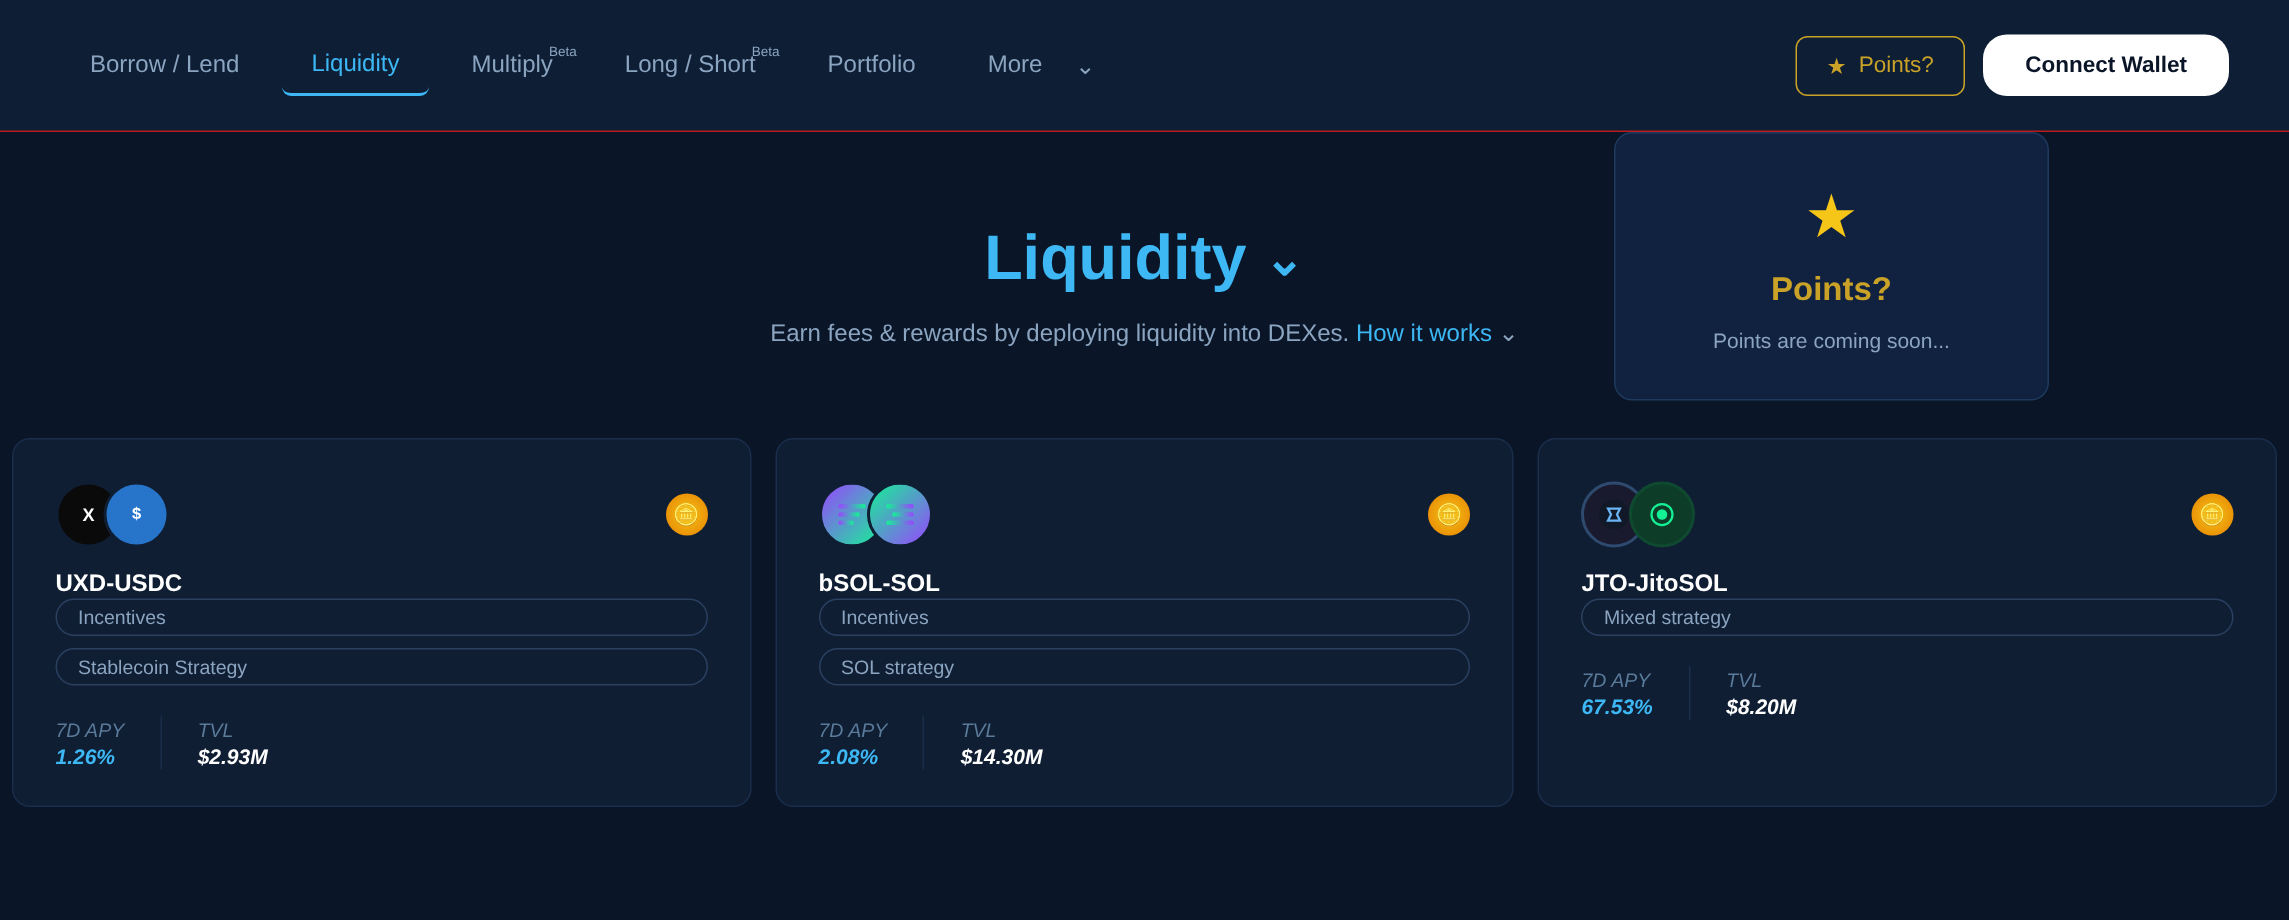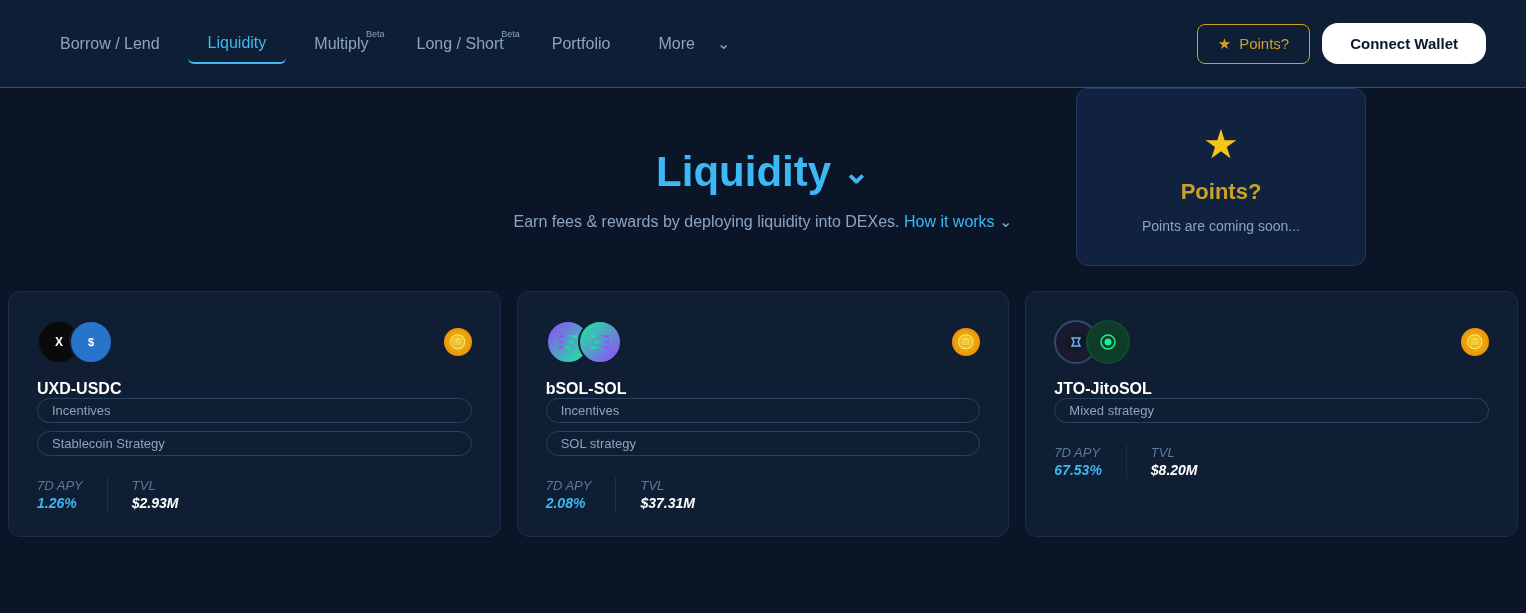--- a/index.html
+++ b/index.html
@@ -412,21 +412,21 @@
       <span class="tag">SOL strategy</span>
     </div>
     <div class="card-stats">
       <div>
         <div class="stat-label">7D APY</div>
         <div class="stat-value highlight">2.08%</div>
       </div>
       <div class="stat-divider"></div>
       <div>
         <div class="stat-label">TVL</div>
-        <div class="stat-value">$37.31M</div>
+        <div class="stat-value">$14.30M</div>
       </div>
     </div>
   </div>
 
   <div class="card">
     <div class="card-header">
       <div class="token-icons">
         <div class="token-icon" style="background:#1a1a2e; border:2px solid #2e4a6e;">
           <svg width="24" height="24" viewBox="0 0 24 24">
             <circle cx="12" cy="12" r="10" fill="#111827"></circle>

